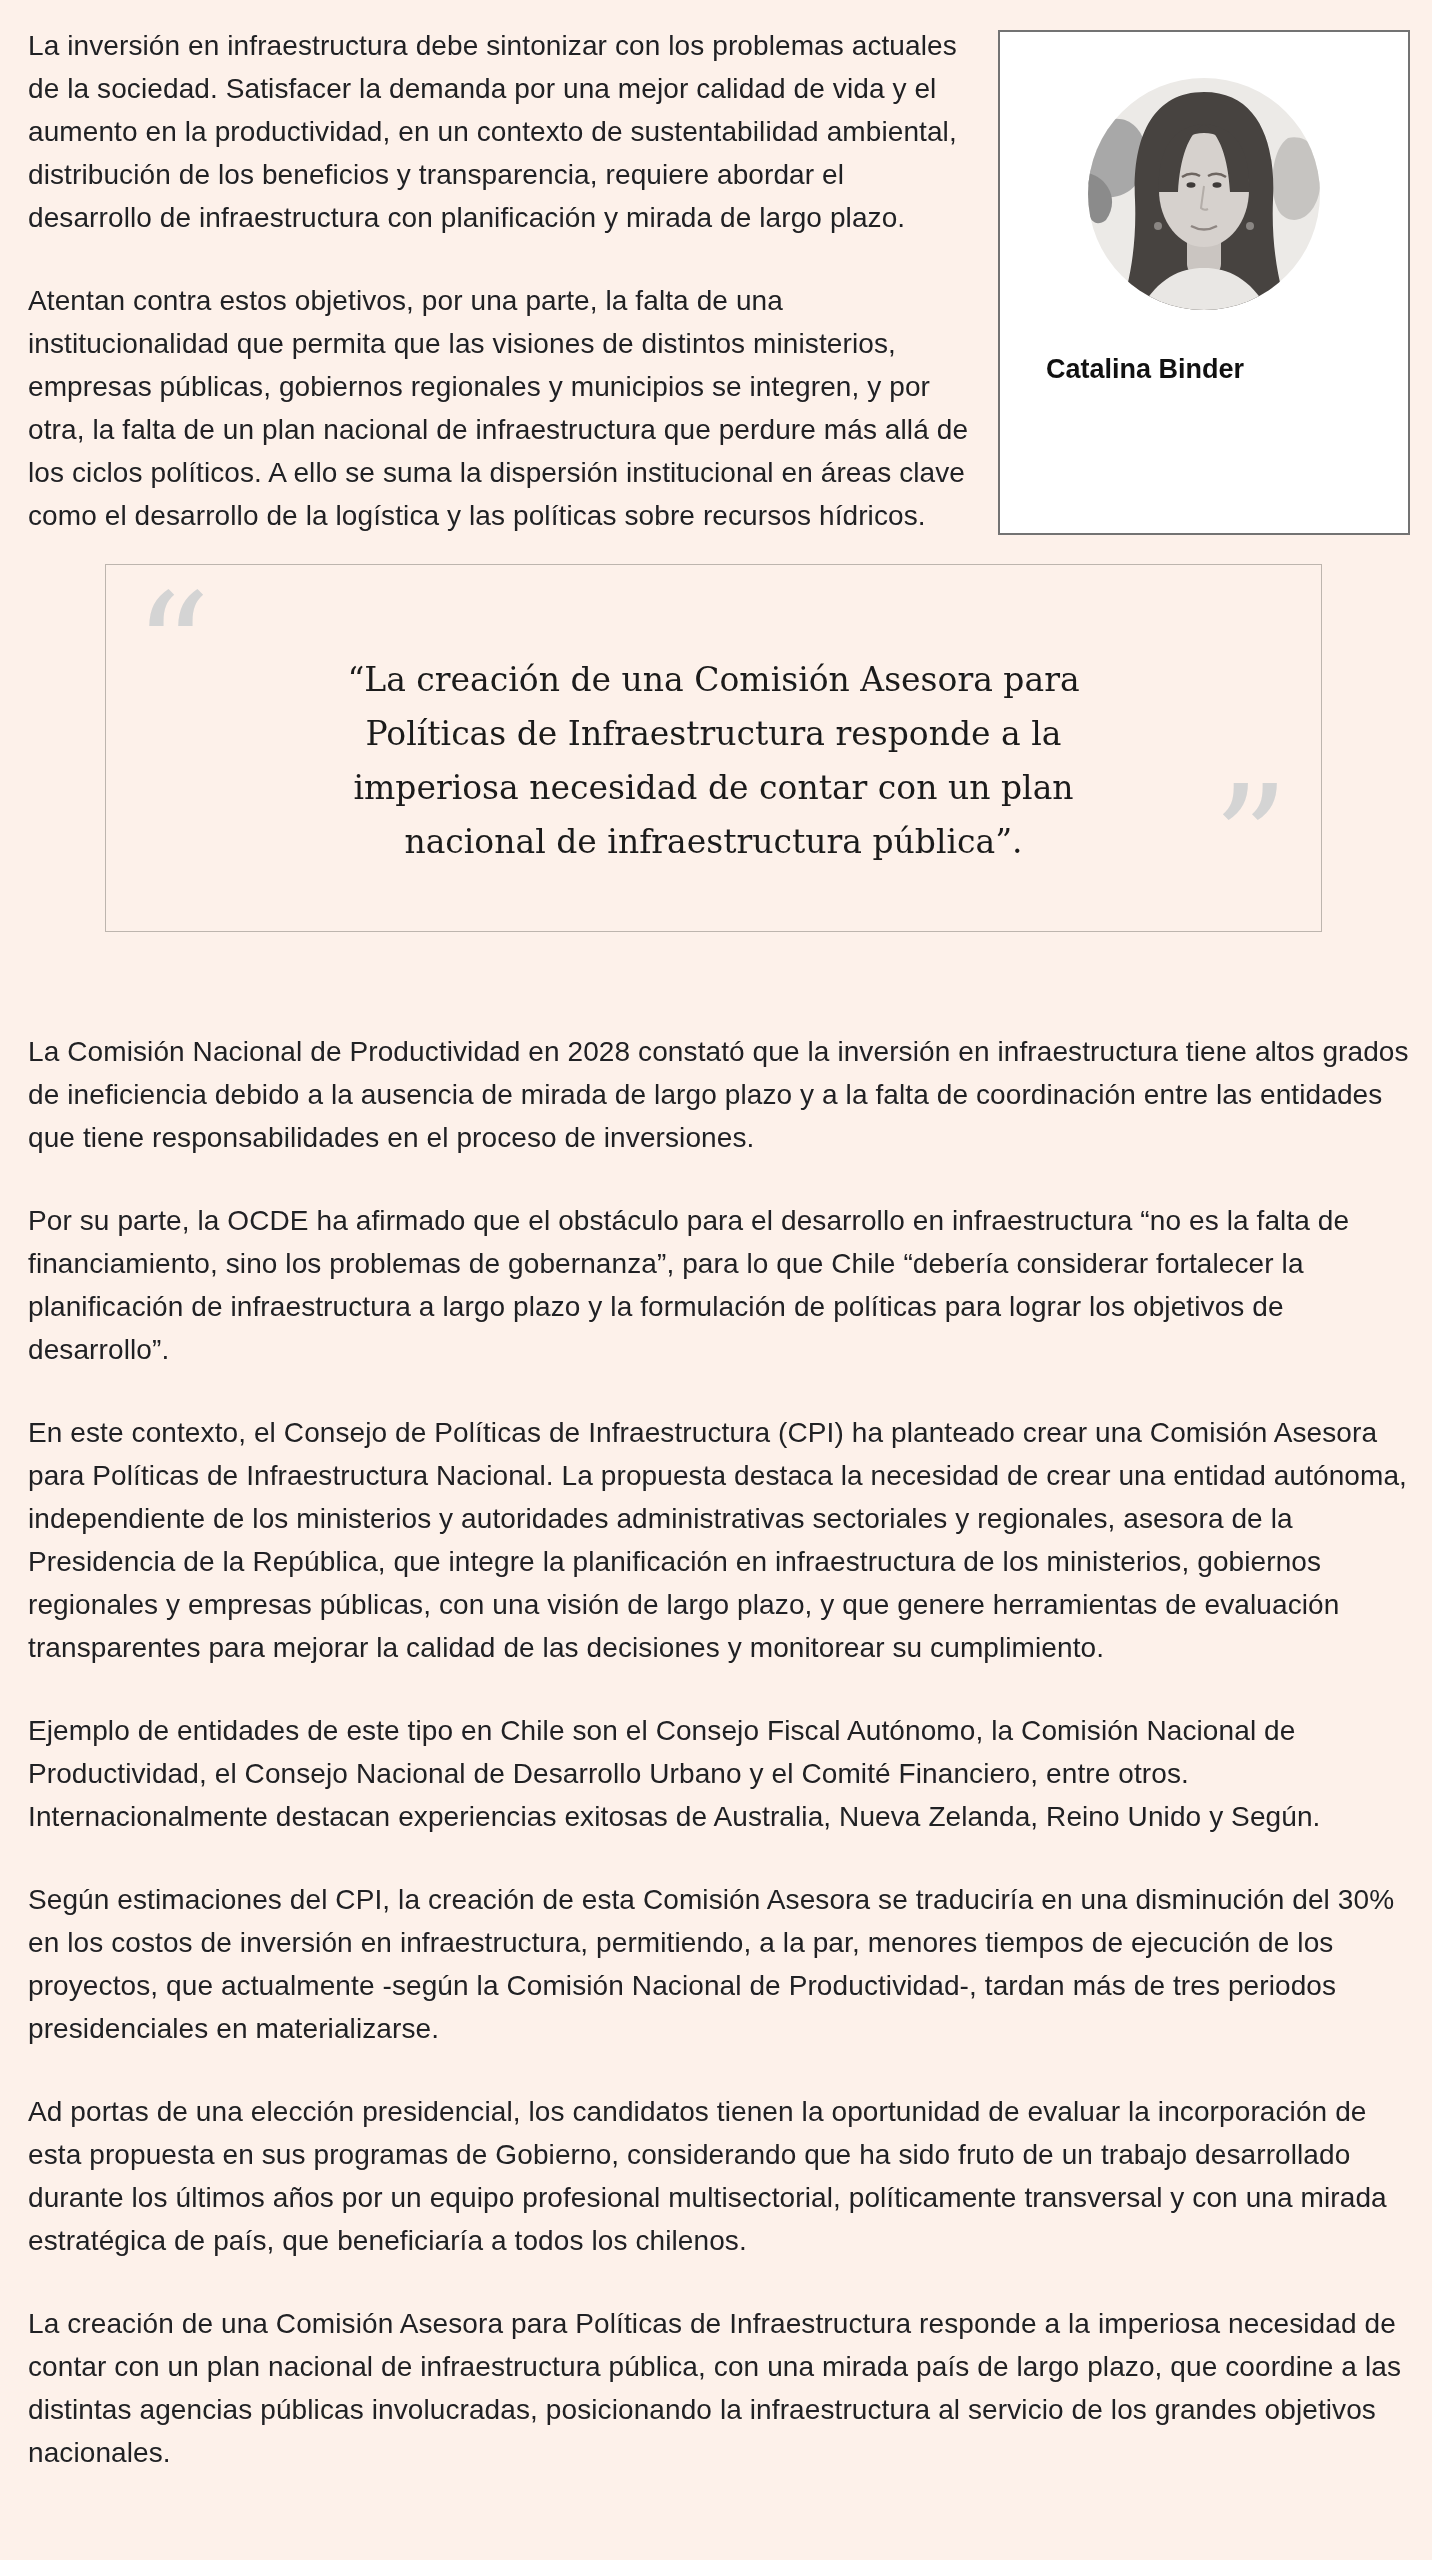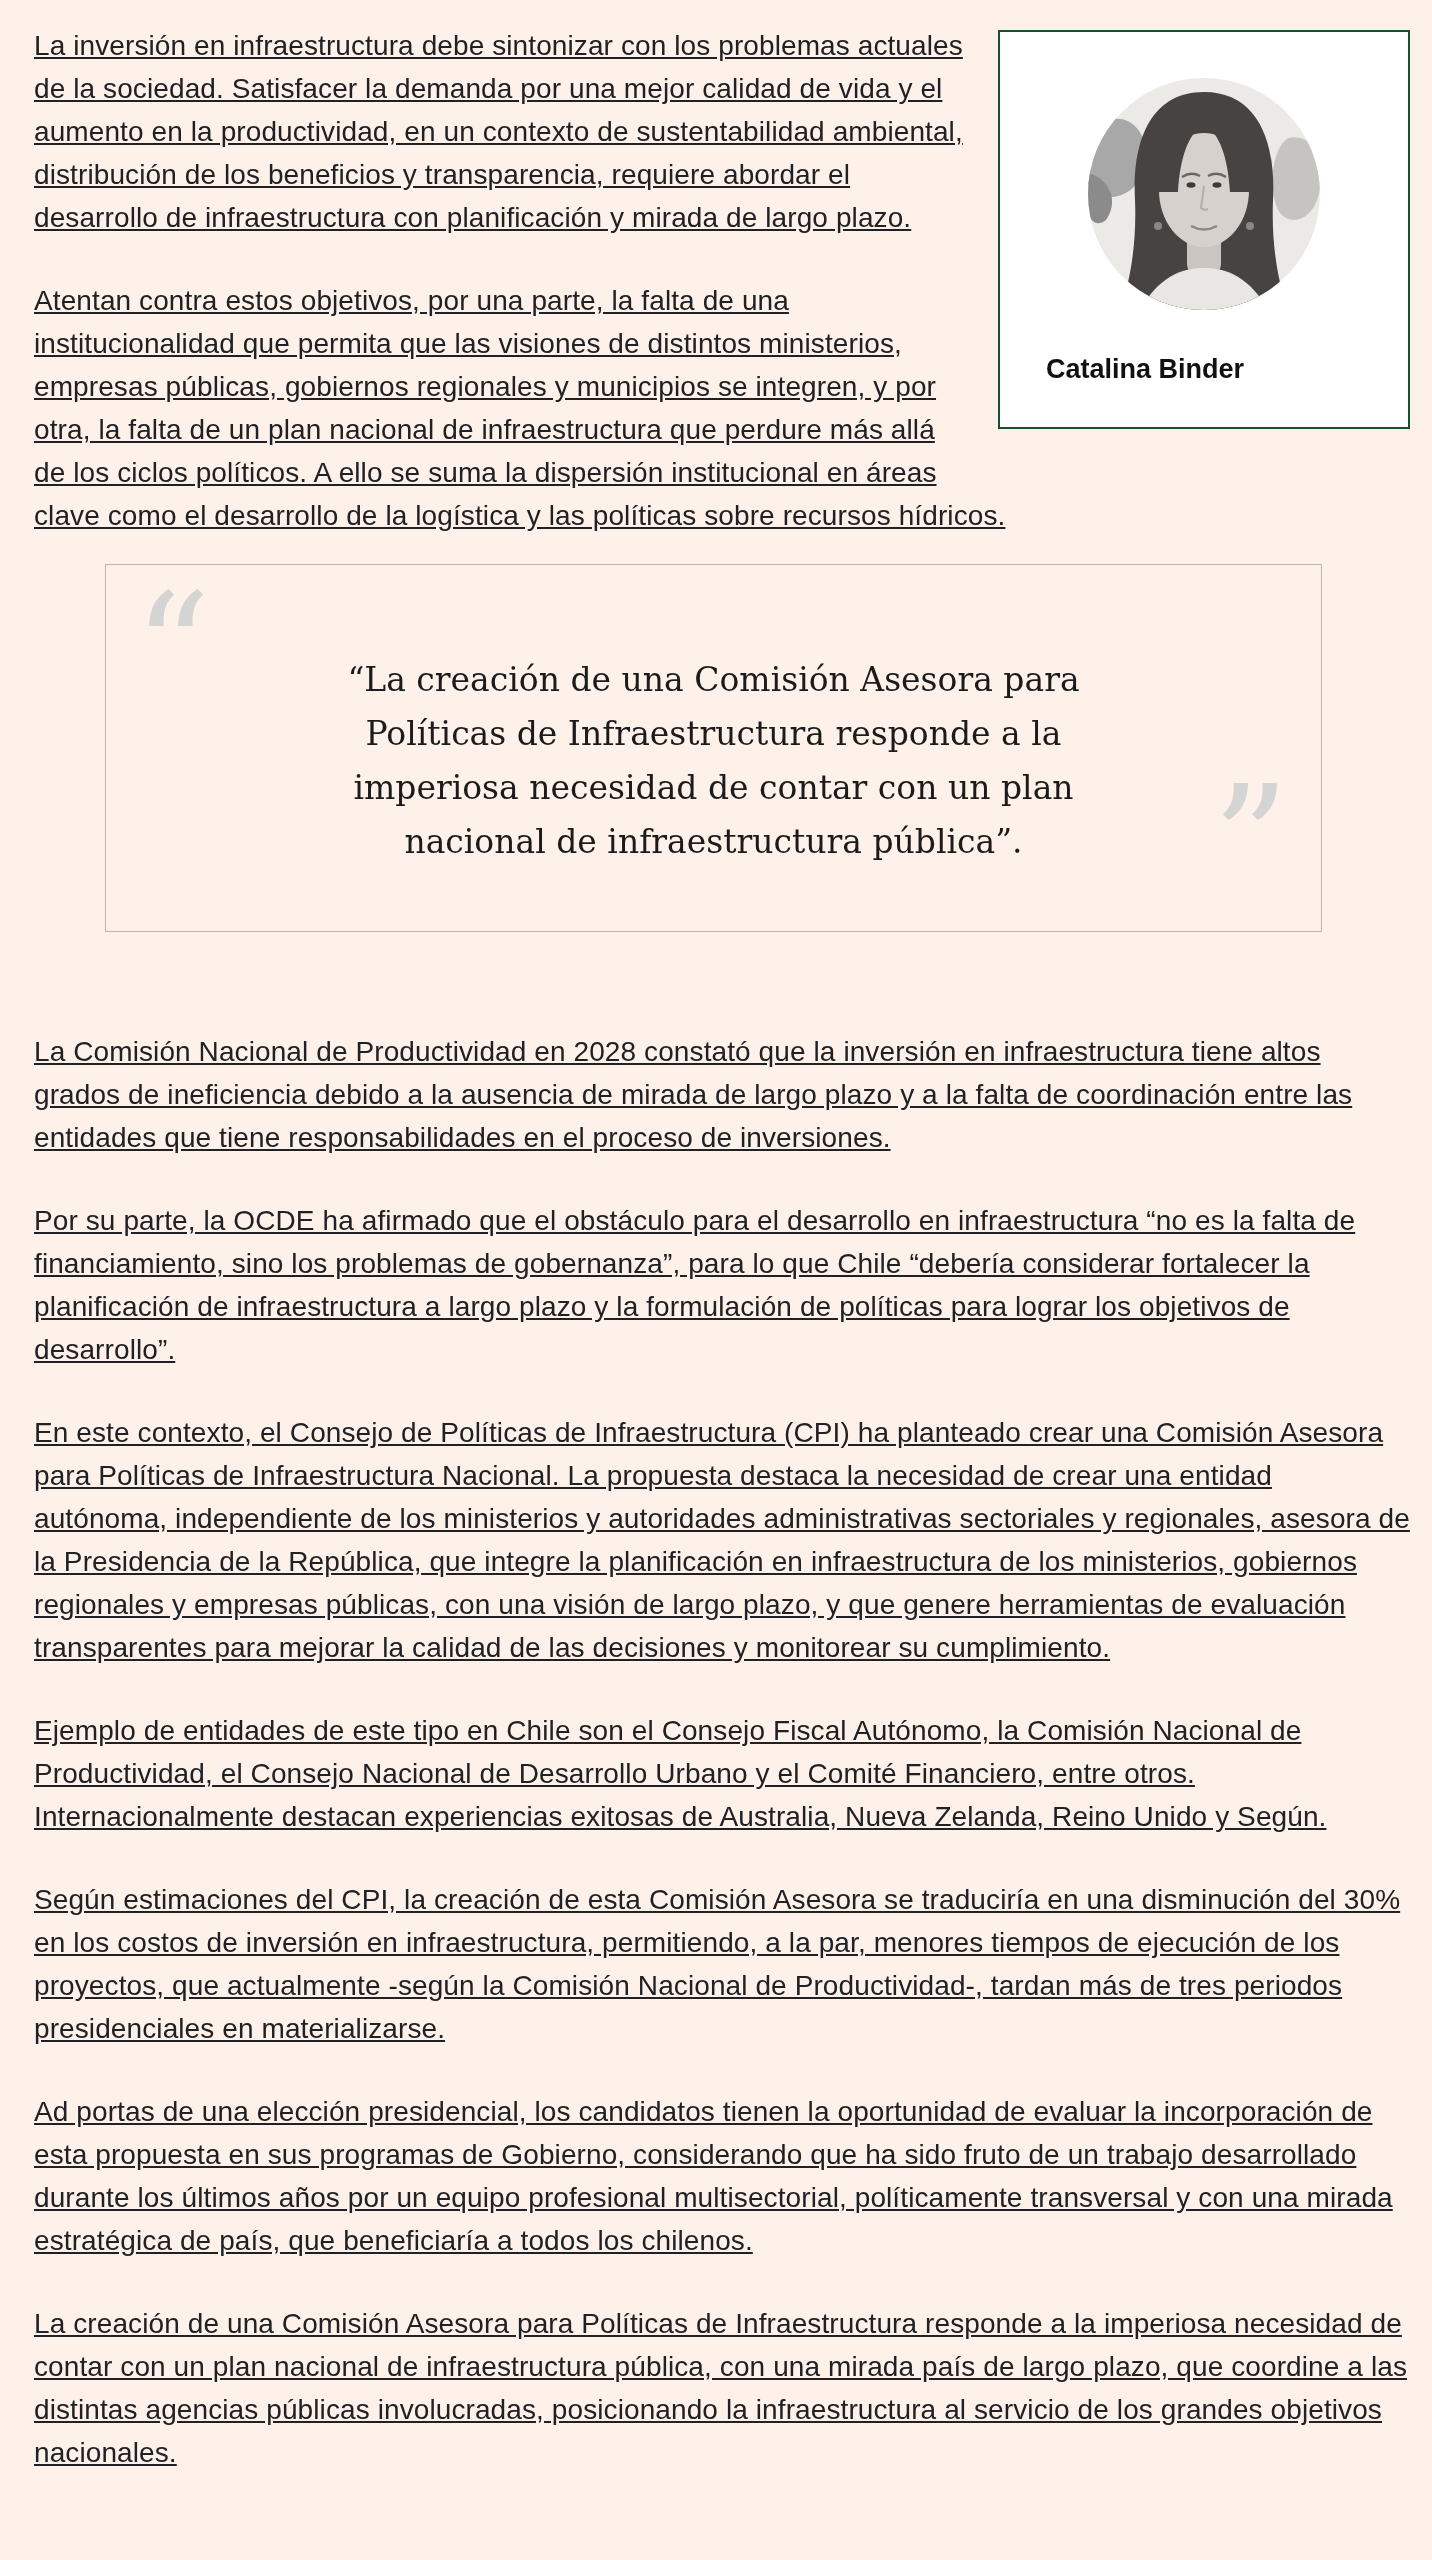--- a/index.html
+++ b/index.html
@@ -10,32 +10,31 @@
     font-family: "Liberation Sans", sans-serif;
   }
   .page {
     width: 1432px;
     height: 2560px;
     padding: 24px 22px 0 20px;
   }
   .page p {
     font-size: 28px;
     line-height: 43px;
-    margin: 0 0 40px 14px;
+    margin: 0 0 40px 8px;
     letter-spacing: 0.1px;
-    text-decoration: underline;
   }
   
   .author-card {
     float: right;
     width: 412px;
-    height: 399px;
+    height: 505px;
     margin: 6px 0 26px 28px;
     background: #ffffff;
-    border: 2px solid #14532d;
+    border: 2px solid #737373;
   }
   .photo-wrap {
     width: 232px;
     height: 232px;
     border-radius: 50%;
     overflow: hidden;
     margin: 46px auto 0 auto;
   }
   .photo-wrap svg { display: block; width: 232px; height: 232px; }
   .author-name {

